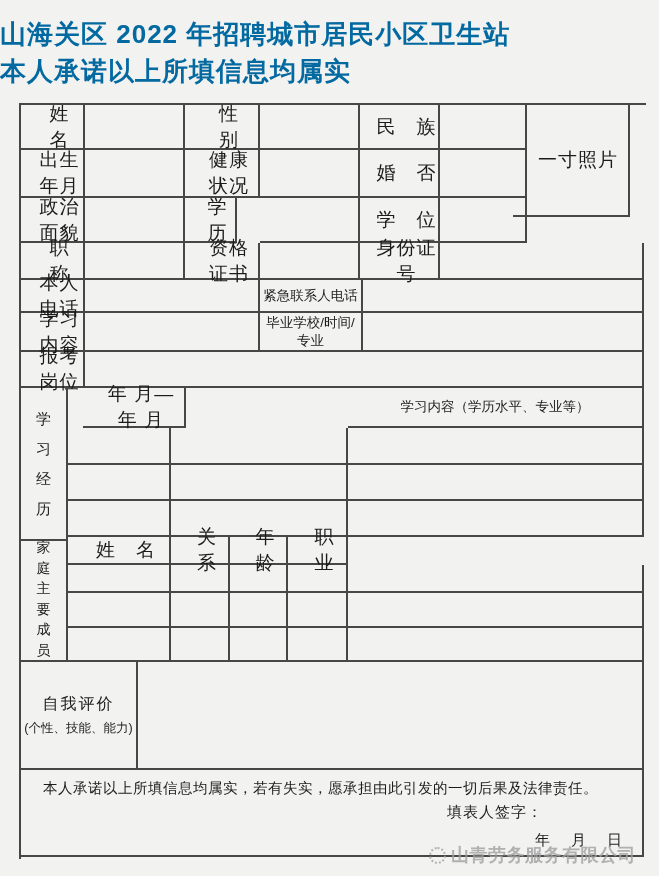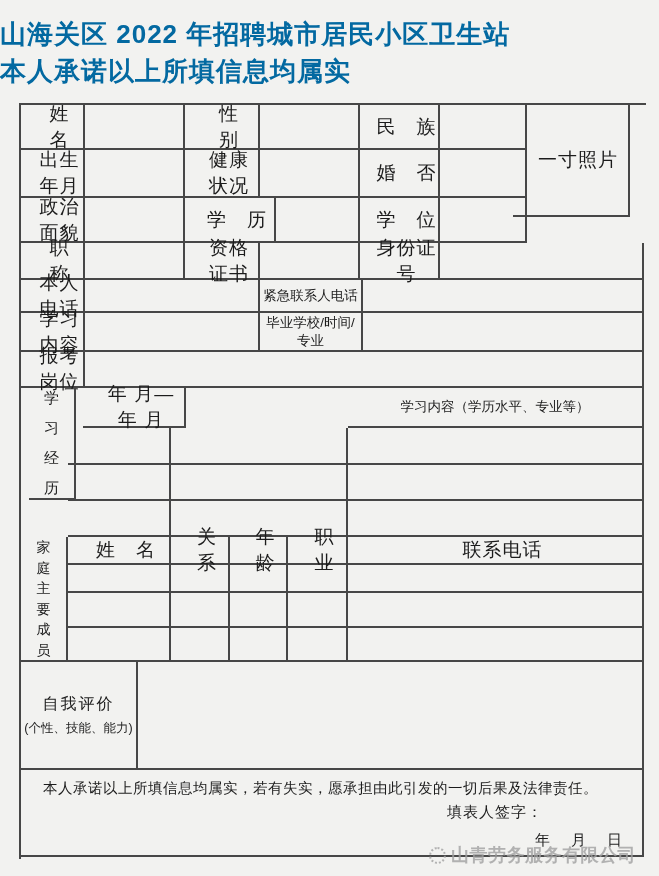--- a/index.html
+++ b/index.html
@@ -64,21 +64,21 @@
 
   <div class="cell lab" style="left:0;top:45px;width:64px;height:48px">出生年月</div>
   <div class="cell" style="left:64px;top:45px;width:100px;height:48px"></div>
   <div class="cell lab" style="left:164px;top:45px;width:75px;height:48px">健康状况</div>
   <div class="cell" style="left:239px;top:45px;width:100px;height:48px"></div>
   <div class="cell lab" style="left:339px;top:45px;width:80px;height:48px">婚　否</div>
   <div class="cell" style="left:419px;top:45px;width:87px;height:48px"></div>
 
   <div class="cell lab" style="left:0;top:93px;width:64px;height:45px">政治面貌</div>
   <div class="cell" style="left:64px;top:93px;width:100px;height:45px"></div>
-  <div class="cell lab" style="left:164px;top:93px;width:91px;height:45px">学　历</div>
+  <div class="cell lab" style="left:164px;top:93px;width:52px;height:45px">学　历</div>
   <div class="cell" style="left:239px;top:93px;width:100px;height:45px"></div>
   <div class="cell lab" style="left:339px;top:93px;width:80px;height:45px">学　位</div>
   <div class="cell" style="left:419px;top:93px;width:87px;height:45px"></div>
 
   <div class="cell lab" style="left:0;top:138px;width:64px;height:37px">职　称</div>
   <div class="cell" style="left:64px;top:138px;width:100px;height:37px"></div>
   <div class="cell lab" style="left:164px;top:138px;width:75px;height:37px">资格证书</div>
   <div class="cell" style="left:239px;top:138px;width:100px;height:37px"></div>
   <div class="cell lab" style="left:339px;top:138px;width:80px;height:37px">身份证号</div>
   <div class="cell" style="left:419px;top:138px;width:204px;height:37px"></div>
@@ -92,21 +92,21 @@
   <div class="cell" style="left:64px;top:208px;width:175px;height:39px"></div>
   <div class="cell lab-sm" style="left:239px;top:208px;width:103px;height:39px;flex-direction:column">
     <span>毕业学校/时间/</span>
     <span>专业</span>
   </div>
   <div class="cell" style="left:342px;top:208px;width:281px;height:39px"></div>
 
   <div class="cell lab" style="left:0;top:247px;width:64px;height:36px">报考岗位</div>
   <div class="cell" style="left:64px;top:247px;width:559px;height:36px"></div>
 
-  <div class="cell" style="left:8px;top:283px;width:47px;height:112px">
+  <div class="cell" style="left:0;top:283px;width:47px;height:153px">
     <div class="vtext v4">学习经历</div>
   </div>
   <div class="cell lab" style="left:62px;top:283px;width:103px;height:40px">年 月—　年 月</div>
   <div class="cell lab-sm" style="left:327px;top:283px;width:296px;height:40px">学习内容（学历水平、专业等）</div>
 
   <div class="cell" style="left:47px;top:323px;width:103px;height:37px"></div>
   <div class="cell" style="left:150px;top:323px;width:177px;height:37px"></div>
   <div class="cell" style="left:327px;top:323px;width:296px;height:37px"></div>
 
   <div class="cell" style="left:47px;top:360px;width:103px;height:36px"></div>
@@ -117,21 +117,20 @@
   <div class="cell" style="left:150px;top:396px;width:177px;height:36px"></div>
   <div class="cell" style="left:327px;top:396px;width:296px;height:36px"></div>
 
   <div class="cell" style="left:0;top:432px;width:47px;height:125px">
     <div class="vtext v6">家庭主要成员</div>
   </div>
   <div class="cell lab" style="left:47px;top:432px;width:103px;height:28px">姓　名</div>
   <div class="cell lab" style="left:150px;top:432px;width:59px;height:28px">关　系</div>
   <div class="cell lab" style="left:209px;top:432px;width:58px;height:28px">年　龄</div>
   <div class="cell lab" style="left:267px;top:432px;width:60px;height:28px">职　业</div>
-  <div class="cell lab" style="left:327px;top:432px;width:296px;height:28px">联系电话</div>
 
   <div class="cell" style="left:47px;top:460px;width:103px;height:28px"></div>
   <div class="cell" style="left:150px;top:460px;width:59px;height:28px"></div>
   <div class="cell" style="left:209px;top:460px;width:58px;height:28px"></div>
   <div class="cell" style="left:267px;top:460px;width:60px;height:28px"></div>
   <div class="cell" style="left:327px;top:460px;width:296px;height:28px"></div>
 
   <div class="cell" style="left:47px;top:488px;width:103px;height:35px"></div>
   <div class="cell" style="left:150px;top:488px;width:59px;height:35px"></div>
   <div class="cell" style="left:209px;top:488px;width:58px;height:35px"></div>

